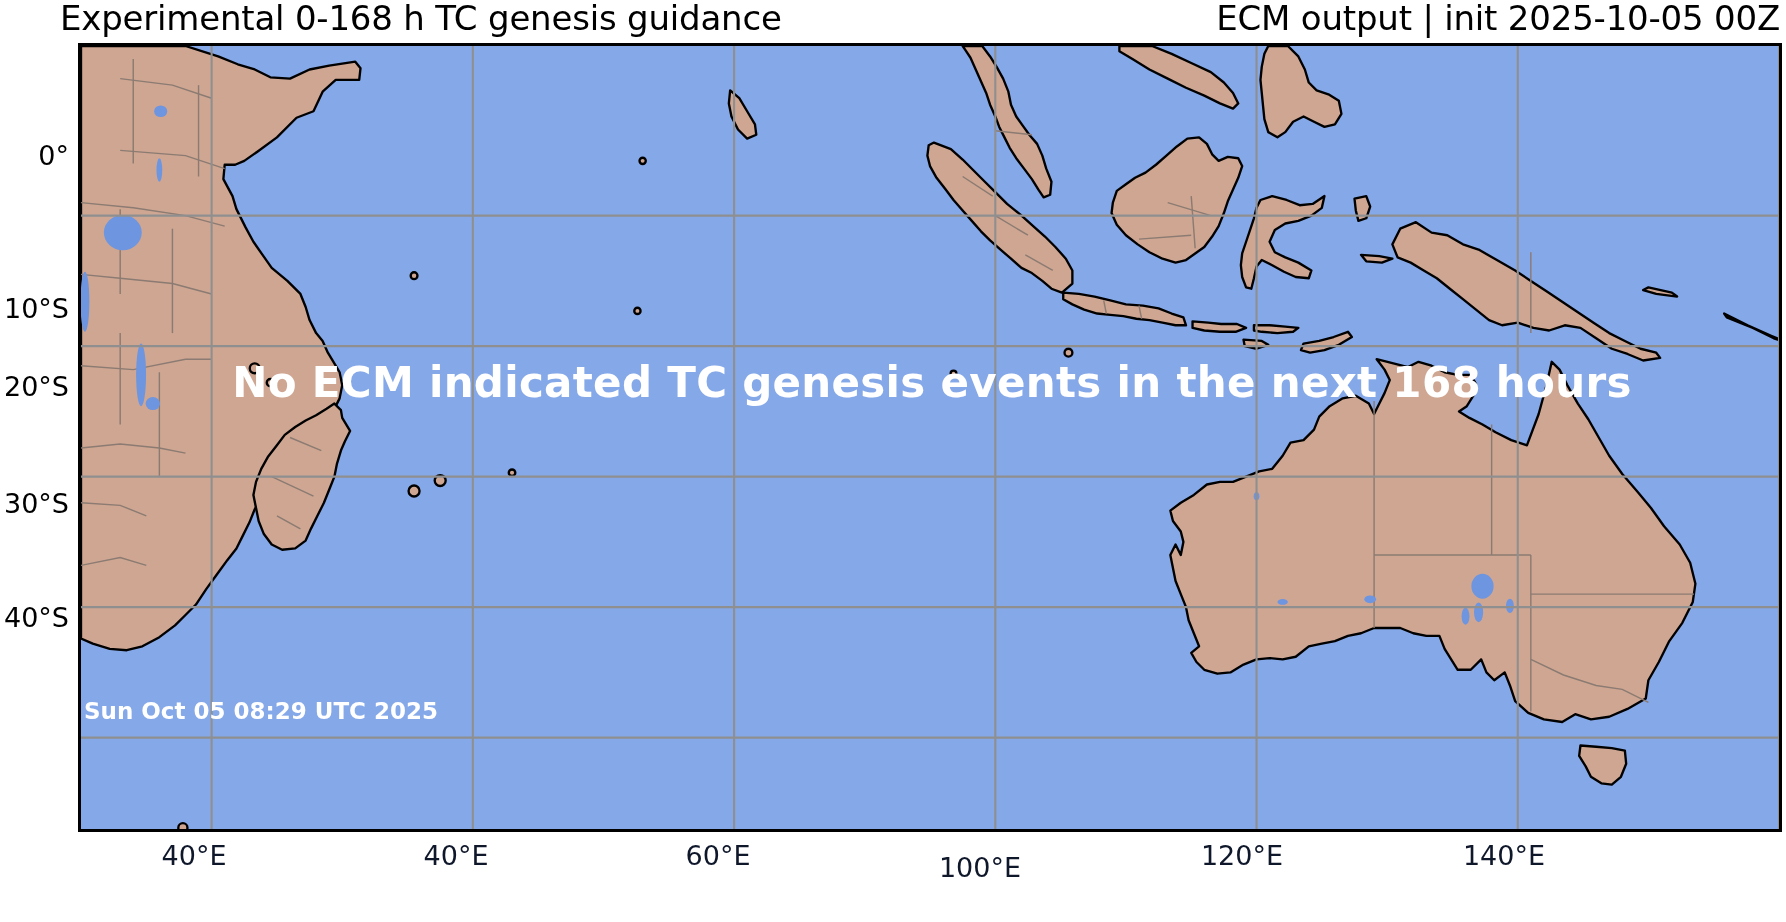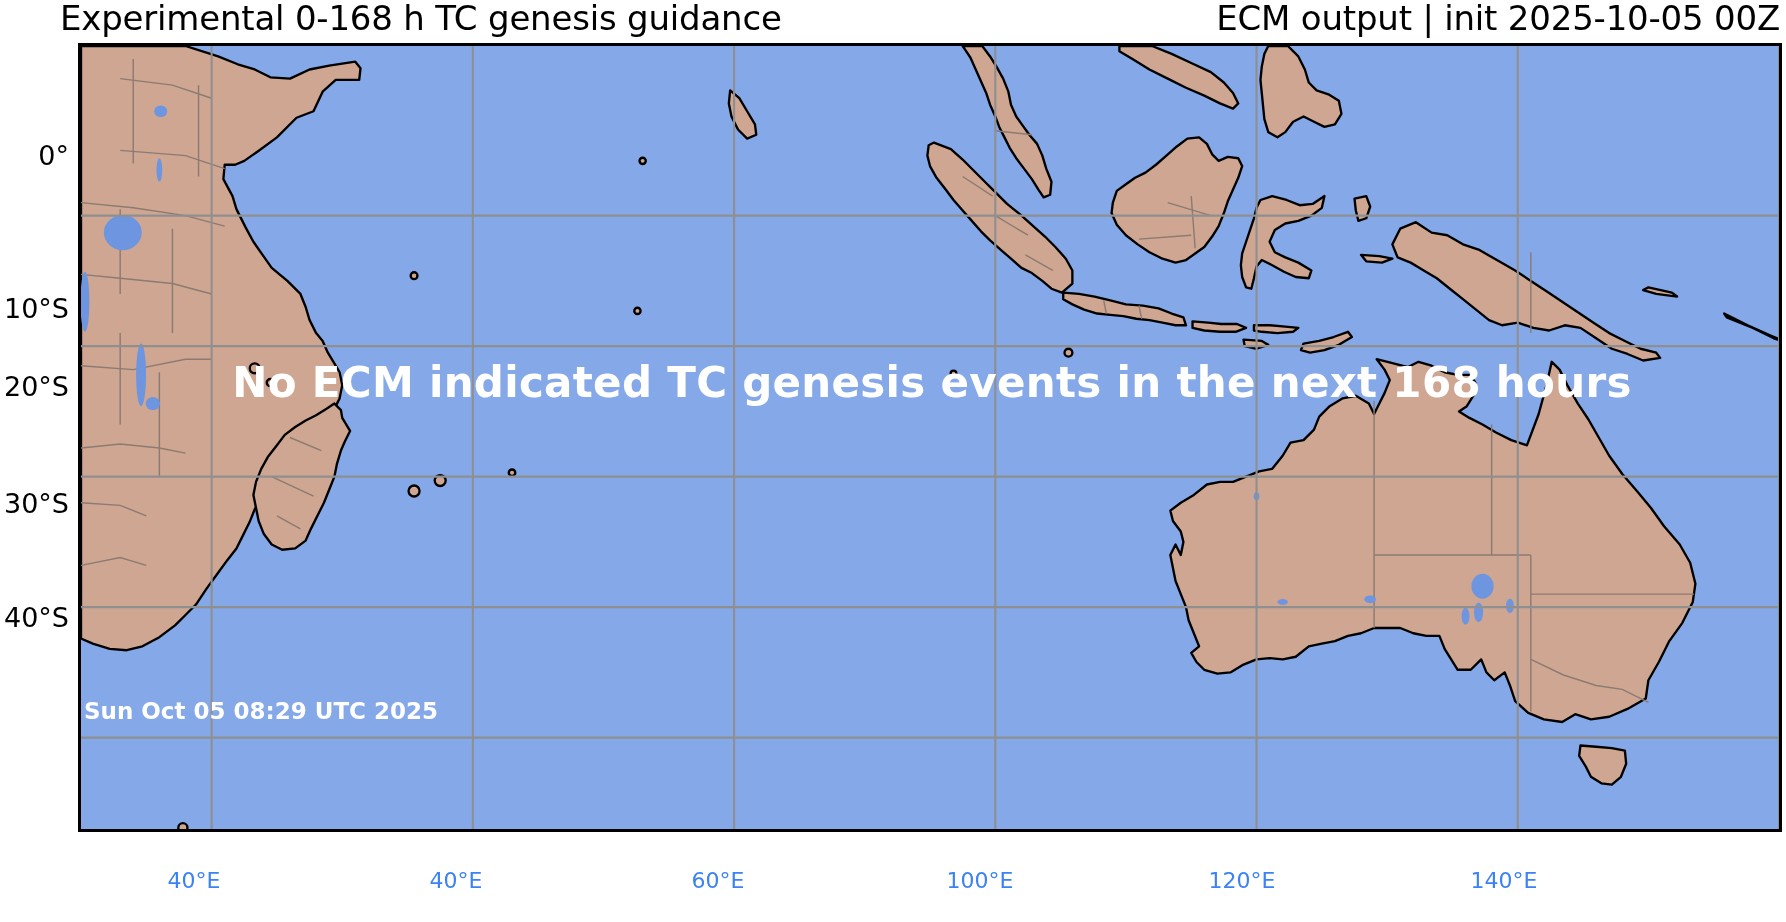--- a/index.html
+++ b/index.html
@@ -16,21 +16,21 @@
 
   
   #mapframe{position:absolute;left:78px;top:43px;width:1704px;height:789px;
             border:3px solid #000;box-sizing:border-box;background:#85a8e8;
             overflow:hidden;}
   #mapsvg{position:absolute;left:0;top:0;display:block;}
 
   
   .ytick{position:absolute;right:1717px;font-size:27px;color:#000;
          white-space:nowrap;text-align:right;transform:translateY(-50%);}
-  .xtick{position:absolute;top:868px;font-size:22px;color:#3b82f6;
+  .xtick{position:absolute;top:840px;font-size:27px;color:#0f172a;
          white-space:nowrap;transform:translateX(-50%);}
 
   
   .overlay-msg{position:absolute;left:0;top:358px;width:1786px;text-align:center;
                font-size:42px;font-weight:bold;color:#ffffff;letter-spacing:.3px;
                white-space:nowrap;pointer-events:none;padding-left:39px;}
   .stamp{position:absolute;left:81px;top:691px;font-size:23px;font-weight:bold;
          color:#ffffff;white-space:nowrap;pointer-events:none;}
 
   
@@ -308,21 +308,21 @@
     <div class="ytick" style="top:268px;margin-top:40px;">10°S</div>
     <div class="ytick" style="top:386px;">20°S</div>
     <div class="ytick" style="top:503px;">30°S</div>
     <div class="ytick" style="top:617px;">40°S</div>
   </div>
 
   <div>
     <div class="xtick" style="left:194px;">40°E</div>
     <div class="xtick" style="left:456px;">40°E</div>
     <div class="xtick" style="left:718px;">60°E</div>
-    <div class="xtick" style="left:980px;">100°E</div>
+    <div class="xtick" style="left:980px;margin-top:12px;">100°E</div>
     <div class="xtick" style="left:1242px;">120°E</div>
     <div class="xtick" style="left:1504px;text-align:right;">140°E</div>
   </div>
 
   <div class="overlay-msg">No ECM indicated TC genesis events in the next 168 hours</div>
 
 
 </div>
 
 </body></html>

